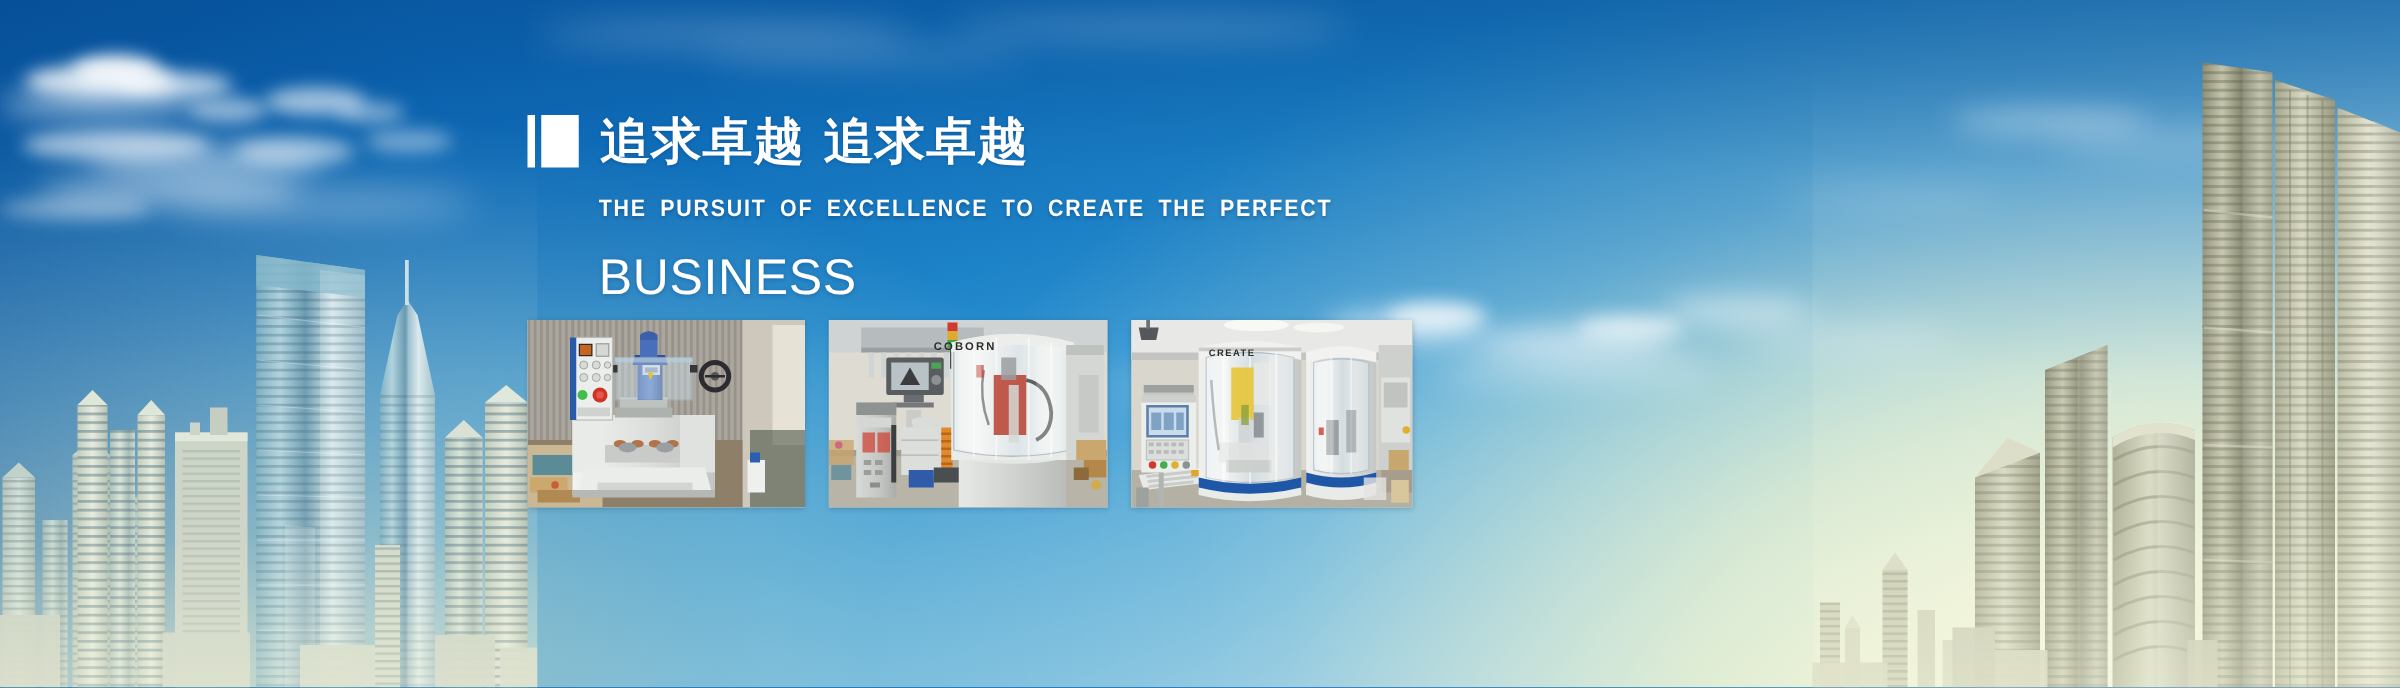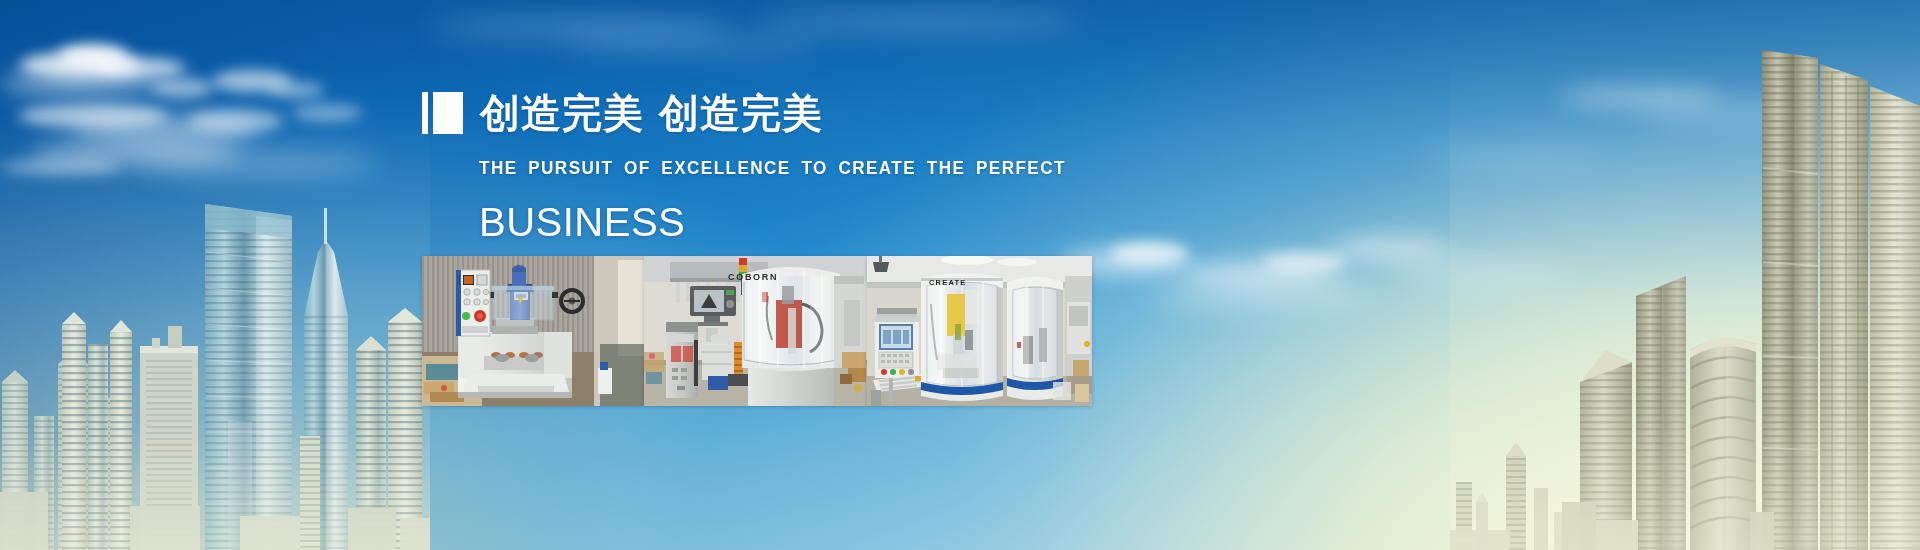--- a/index.html
+++ b/index.html
@@ -66,21 +66,21 @@
     margin-top:20px; margin-left:57px;
     font-family:"Liberation Sans", sans-serif;
     font-size:40px; font-weight:400; color:#ffffff;
     letter-spacing:.5px; white-space:nowrap; line-height:46px;
     text-shadow:0 1px 4px rgba(0,40,85,.30);
   }
 
   
   .photo-strip{
     position:absolute; left:422px; top:256px;
-    display:flex; 
+    display:flex; gap:19px;
   }
   .photo{
     position:relative; overflow:hidden;
     background:#c9cbc6;
     box-shadow:0 1px 4px rgba(0,35,70,.22);
   }
   .p1{ width:222px; height:150px; }
   .p2{ width:223px; height:150px; }
   .p3{ width:225px; height:150px; }
   .photo svg{ display:block; width:100%; height:100%; }
@@ -378,21 +378,21 @@
     <rect x="0" y="0" width="470" height="500" fill="url(#fadeDownR)"></rect>
   </svg>
 
   <div class="copy">
 
     <div class="headline-row">
       <div class="logo-mark">
         <div class="logo-bar"></div>
         <div class="logo-square"></div>
       </div>
-      <div class="headline">创造完美  创造完美</div>
+      <div class="headline">追求卓越  追求卓越</div>
     </div>
 
     <div class="subtitle">THE PURSUIT OF EXCELLENCE TO CREATE THE PERFECT</div>
 
     <div class="business">BUSINESS</div>
   </div>
 
   <div class="photo-strip">
 
     <div class="photo p1">

